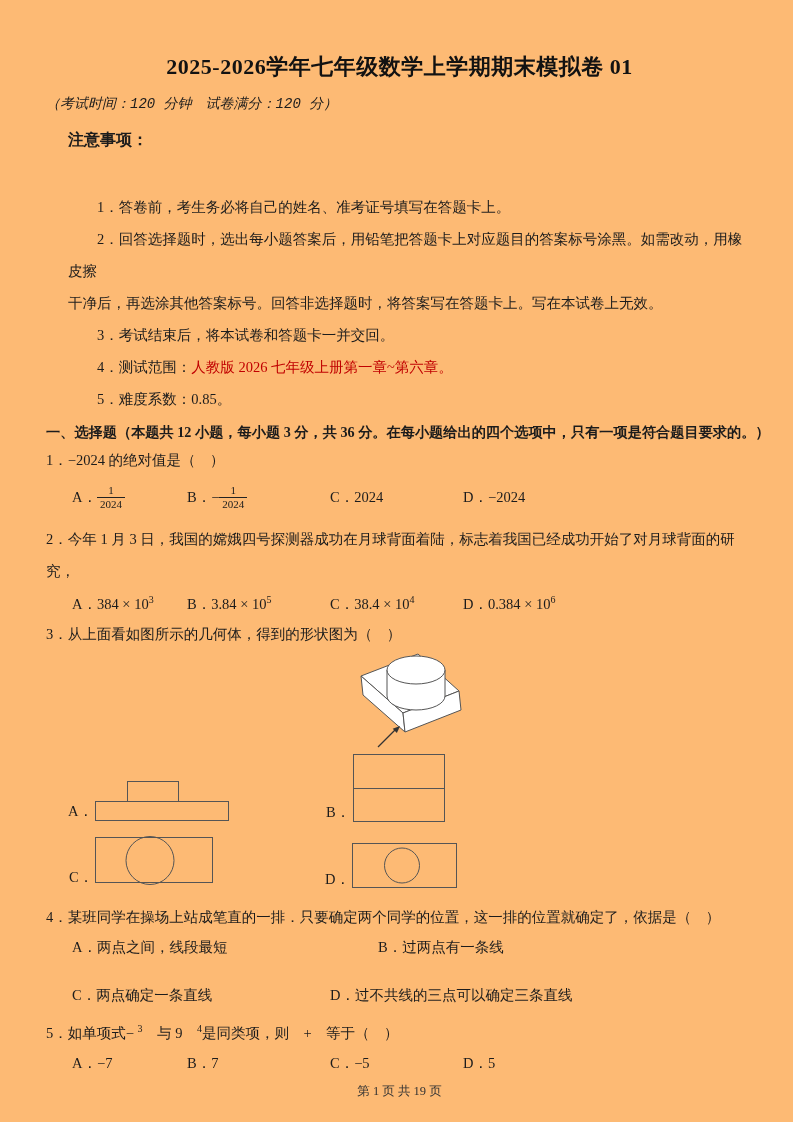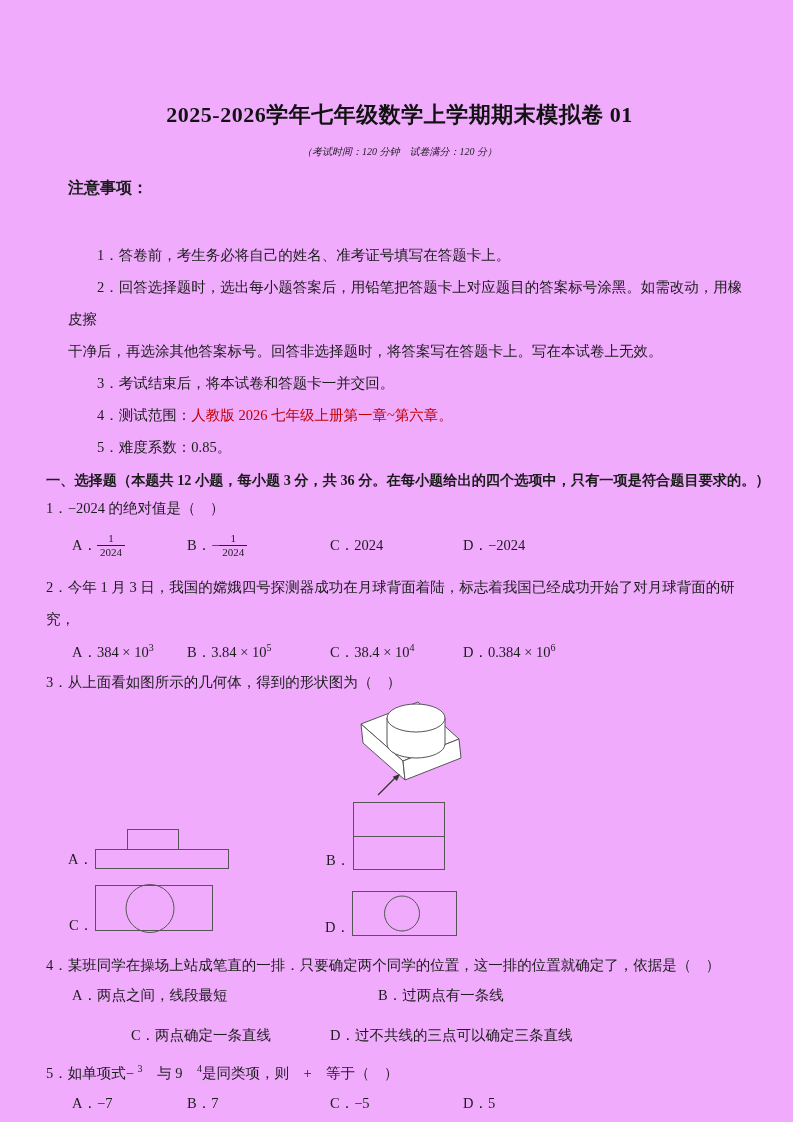--- a/index.html
+++ b/index.html
@@ -1,33 +1,33 @@
 <!DOCTYPE html>
 <html><head>
 <meta charset="utf-8">
 <style>
   html,body{margin:0;padding:0;background:#ffffff;}
   .page{
     position:relative;
     width:793px;height:1122px;
     box-sizing:border-box;
-    padding:100px 40px 0 46px;
-    background:#f0abfc;
+    padding:52px 40px 0 46px;
+    background:#fdba74;
     color:#1c1c1c;
     font-family:"Liberation Serif","DejaVu Serif",serif;
     font-size:14.5px;
     overflow:hidden;
   }
   .exam-title{
     text-align:center;font-size:22px;font-weight:bold;
     line-height:30px;margin:0 0 12px 0;color:#121212;letter-spacing:.5px;
   }
   .exam-subtitle{
-    text-align:center;font-size:10px;font-style:italic;
-    line-height:20px;margin:0 0 16px 0;
+    text-align:left;font-size:14px;font-style:italic;
+    line-height:20px;margin:0 0 16px 0;font-family:Liberation Mono, monospace;
   }
   .notice-heading{font-weight:bold;font-size:16px;line-height:20px;margin:0 0 0 22px;}
   .notice{margin-left:22px;line-height:32px;margin-top:41px;}
   .indent{text-indent:2em;}
   .red{color:#c00000;}
   .section-heading{font-weight:bold;font-size:14.2px;line-height:22px;margin:6px 0 6px 0;white-space:nowrap;}
   .stem{line-height:22px;margin-top:6px;padding-left:26px;text-indent:-26px;}
   .stem2{line-height:32px;margin-top:4px;}
   .stem2 .l2{margin-left:26px;}
   .opt-row{display:flex;margin-left:26px;line-height:22px;margin-top:8px;}
@@ -138,21 +138,21 @@
       </svg>
     </div>
   </div>
 
   <div>
     <div class="stem">4．某班同学在操场上站成笔直的一排．只要确定两个同学的位置，这一排的位置就确定了，依据是（　）</div>
     <div class="q4-row" style="margin-top:8px;gap:48px;">
       <div class="q4-col1">A．两点之间，线段最短</div>
       <div>B．过两点有一条线</div>
     </div>
-    <div class="q4-row" style="margin-top:18px;text-align:center;">
+    <div class="q4-row" style="margin-top:26px;">
       <div class="q4-col1">C．两点确定一条直线</div>
       <div>D．过不共线的三点可以确定三条直线</div>
     </div>
   </div>
 
   <div>
     <div class="stem" style="margin-top:12px;"><span>5．如单项式− </span><sup>3</sup><span>　与 9　</span><sup>4</sup><span>是同类项，则　+　等于（　）</span></div>
     <div class="opt-row">
       <div class="opt-col1">A．−7</div>
       <div class="opt-col2">B．7</div>

